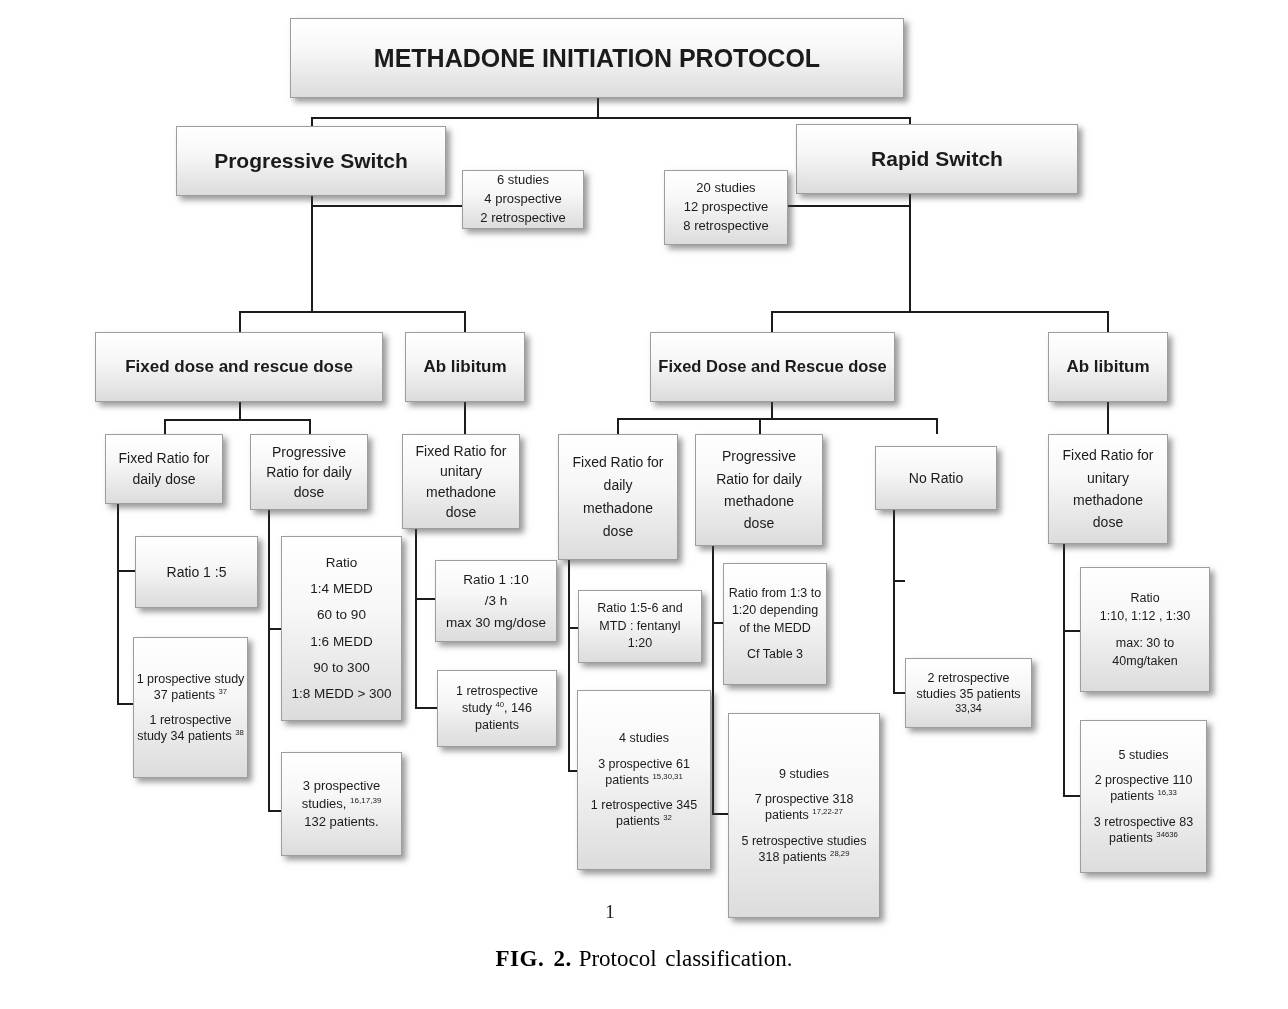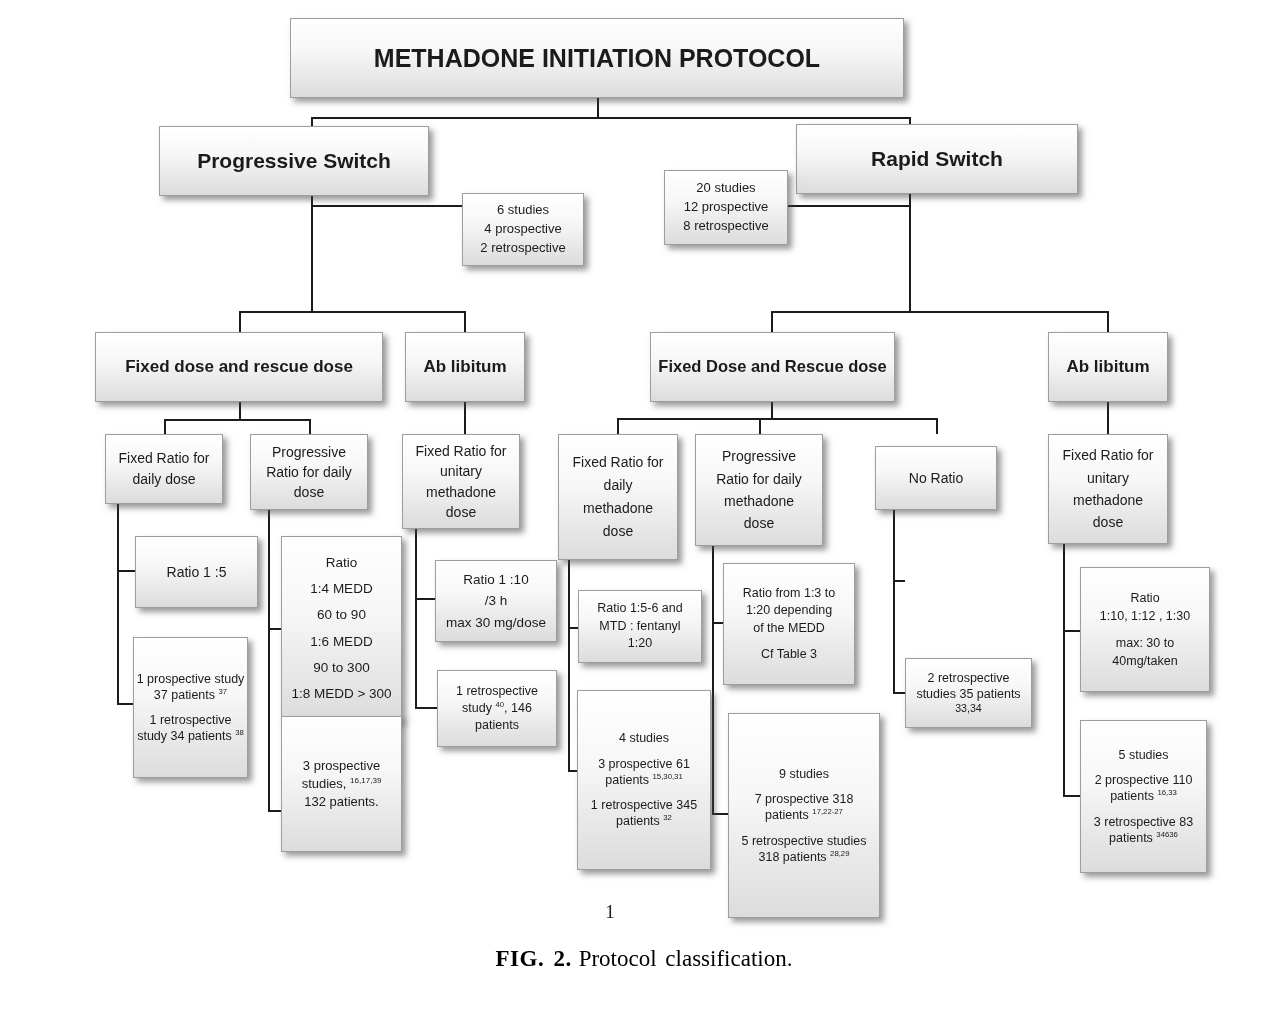--- a/index.html
+++ b/index.html
@@ -91,27 +91,27 @@
     <div class="seg" style="left: 712px; top: 813px; width: 16px; height: 2px;"></div>
     <div class="seg" style="left: 893px; top: 506px; width: 2px; height: 187px;"></div>
     <div class="seg" style="left: 893px; top: 580px; width: 12px; height: 2px;"></div>
     <div class="seg" style="left: 893px; top: 692px; width: 12px; height: 2px;"></div>
     <div class="seg" style="left: 1063px; top: 544px; width: 2px; height: 252px;"></div>
     <div class="seg" style="left: 1063px; top: 630px; width: 17px; height: 2px;"></div>
     <div class="seg" style="left: 1063px; top: 795px; width: 17px; height: 2px;"></div>
     <div class="box bold" style="left: 290px; top: 18px; width: 614px; height: 80px; font-size: 25px;">
       <div>METHADONE INITIATION PROTOCOL</div>
     </div>
-    <div class="box bold" style="left: 159px; top: 126px; width: 270px; height: 70px; font-size: 21px;">
+    <div class="box bold" style="left: 176px; top: 126px; width: 270px; height: 70px; font-size: 21px;">
       <div>Progressive Switch</div>
     </div>
     <div class="box bold" style="left: 796px; top: 124px; width: 282px; height: 70px; font-size: 21px; text-align: right;">
       <div>Rapid Switch</div>
     </div>
-    <div class="box" style="left: 462px; top: 170px; width: 122px; height: 73px; font-size: 13px; line-height: 1.45; margin-top: 23px;">
+    <div class="box" style="left: 462px; top: 170px; width: 122px; height: 59px; font-size: 13px; line-height: 1.45;">
       <div>6 studies</div>
       <div>4 prospective</div>
       <div>2 retrospective</div>
     </div>
     <div class="box" style="left: 664px; top: 170px; width: 124px; height: 75px; font-size: 13px; line-height: 1.45;">
       <div>20 studies</div>
       <div>12 prospective</div>
       <div>8 retrospective</div>
     </div>
     <div class="box bold" style="left: 95px; top: 332px; width: 288px; height: 70px; font-size: 17px;">
@@ -172,21 +172,21 @@
       <div>study 34 patients <sup>38</sup></div>
     </div>
     <div class="box" style="left: 281px; top: 536px; width: 121px; height: 185px; font-size: 13.5px; line-height: 1.95;">
       <div>Ratio</div>
       <div>1:4 MEDD</div>
       <div>60 to 90</div>
       <div>1:6 MEDD</div>
       <div>90 to 300</div>
       <div>1:8 MEDD &gt; 300</div>
     </div>
-    <div class="box" style="left: 281px; top: 716px; width: 121px; height: 136px; font-size: 13px; line-height: 1.4;">
+    <div class="box" style="left: 281px; top: 752px; width: 121px; height: 104px; font-size: 13px; line-height: 1.4;">
       <div>3 prospective</div>
       <div>studies, <sup>16,17,39</sup></div>
       <div>132 patients.</div>
     </div>
     <div class="box" style="left: 435px; top: 560px; width: 122px; height: 82px; font-size: 13.5px; line-height: 1.6;">
       <div>Ratio 1 :10</div>
       <div>/3 h</div>
       <div>max 30 mg/dose</div>
     </div>
     <div class="box" style="left: 437px; top: 670px; width: 120px; height: 77px; font-size: 12.5px; line-height: 1.35;">
@@ -199,21 +199,21 @@
       <div>MTD : fentanyl</div>
       <div>1:20</div>
     </div>
     <div class="box" style="left: 577px; top: 690px; width: 134px; height: 180px; font-size: 12.5px; line-height: 1.3; text-align: right;">
       <div>4 studies</div>
       <div class="gap">3 prospective 61</div>
       <div>patients <sup>15,30,31</sup></div>
       <div class="gap">1 retrospective 345</div>
       <div>patients <sup>32</sup></div>
     </div>
-    <div class="box" style="left: 723px; top: 563px; width: 132px; height: 122px; font-size: 12.5px; line-height: 1.4; text-align: right;">
+    <div class="box" style="left: 723px; top: 563px; width: 104px; height: 122px; font-size: 12.5px; line-height: 1.4; text-align: right;">
       <div>Ratio from 1:3 to</div>
       <div>1:20 depending</div>
       <div>of the MEDD</div>
       <div class="gap">Cf Table 3</div>
     </div>
     <div class="box" style="left: 728px; top: 713px; width: 152px; height: 205px; font-size: 12.5px; line-height: 1.3;">
       <div>9 studies</div>
       <div class="gap">7 prospective 318</div>
       <div>patients <sup>17,22-27</sup></div>
       <div class="gap">5 retrospective studies</div>

